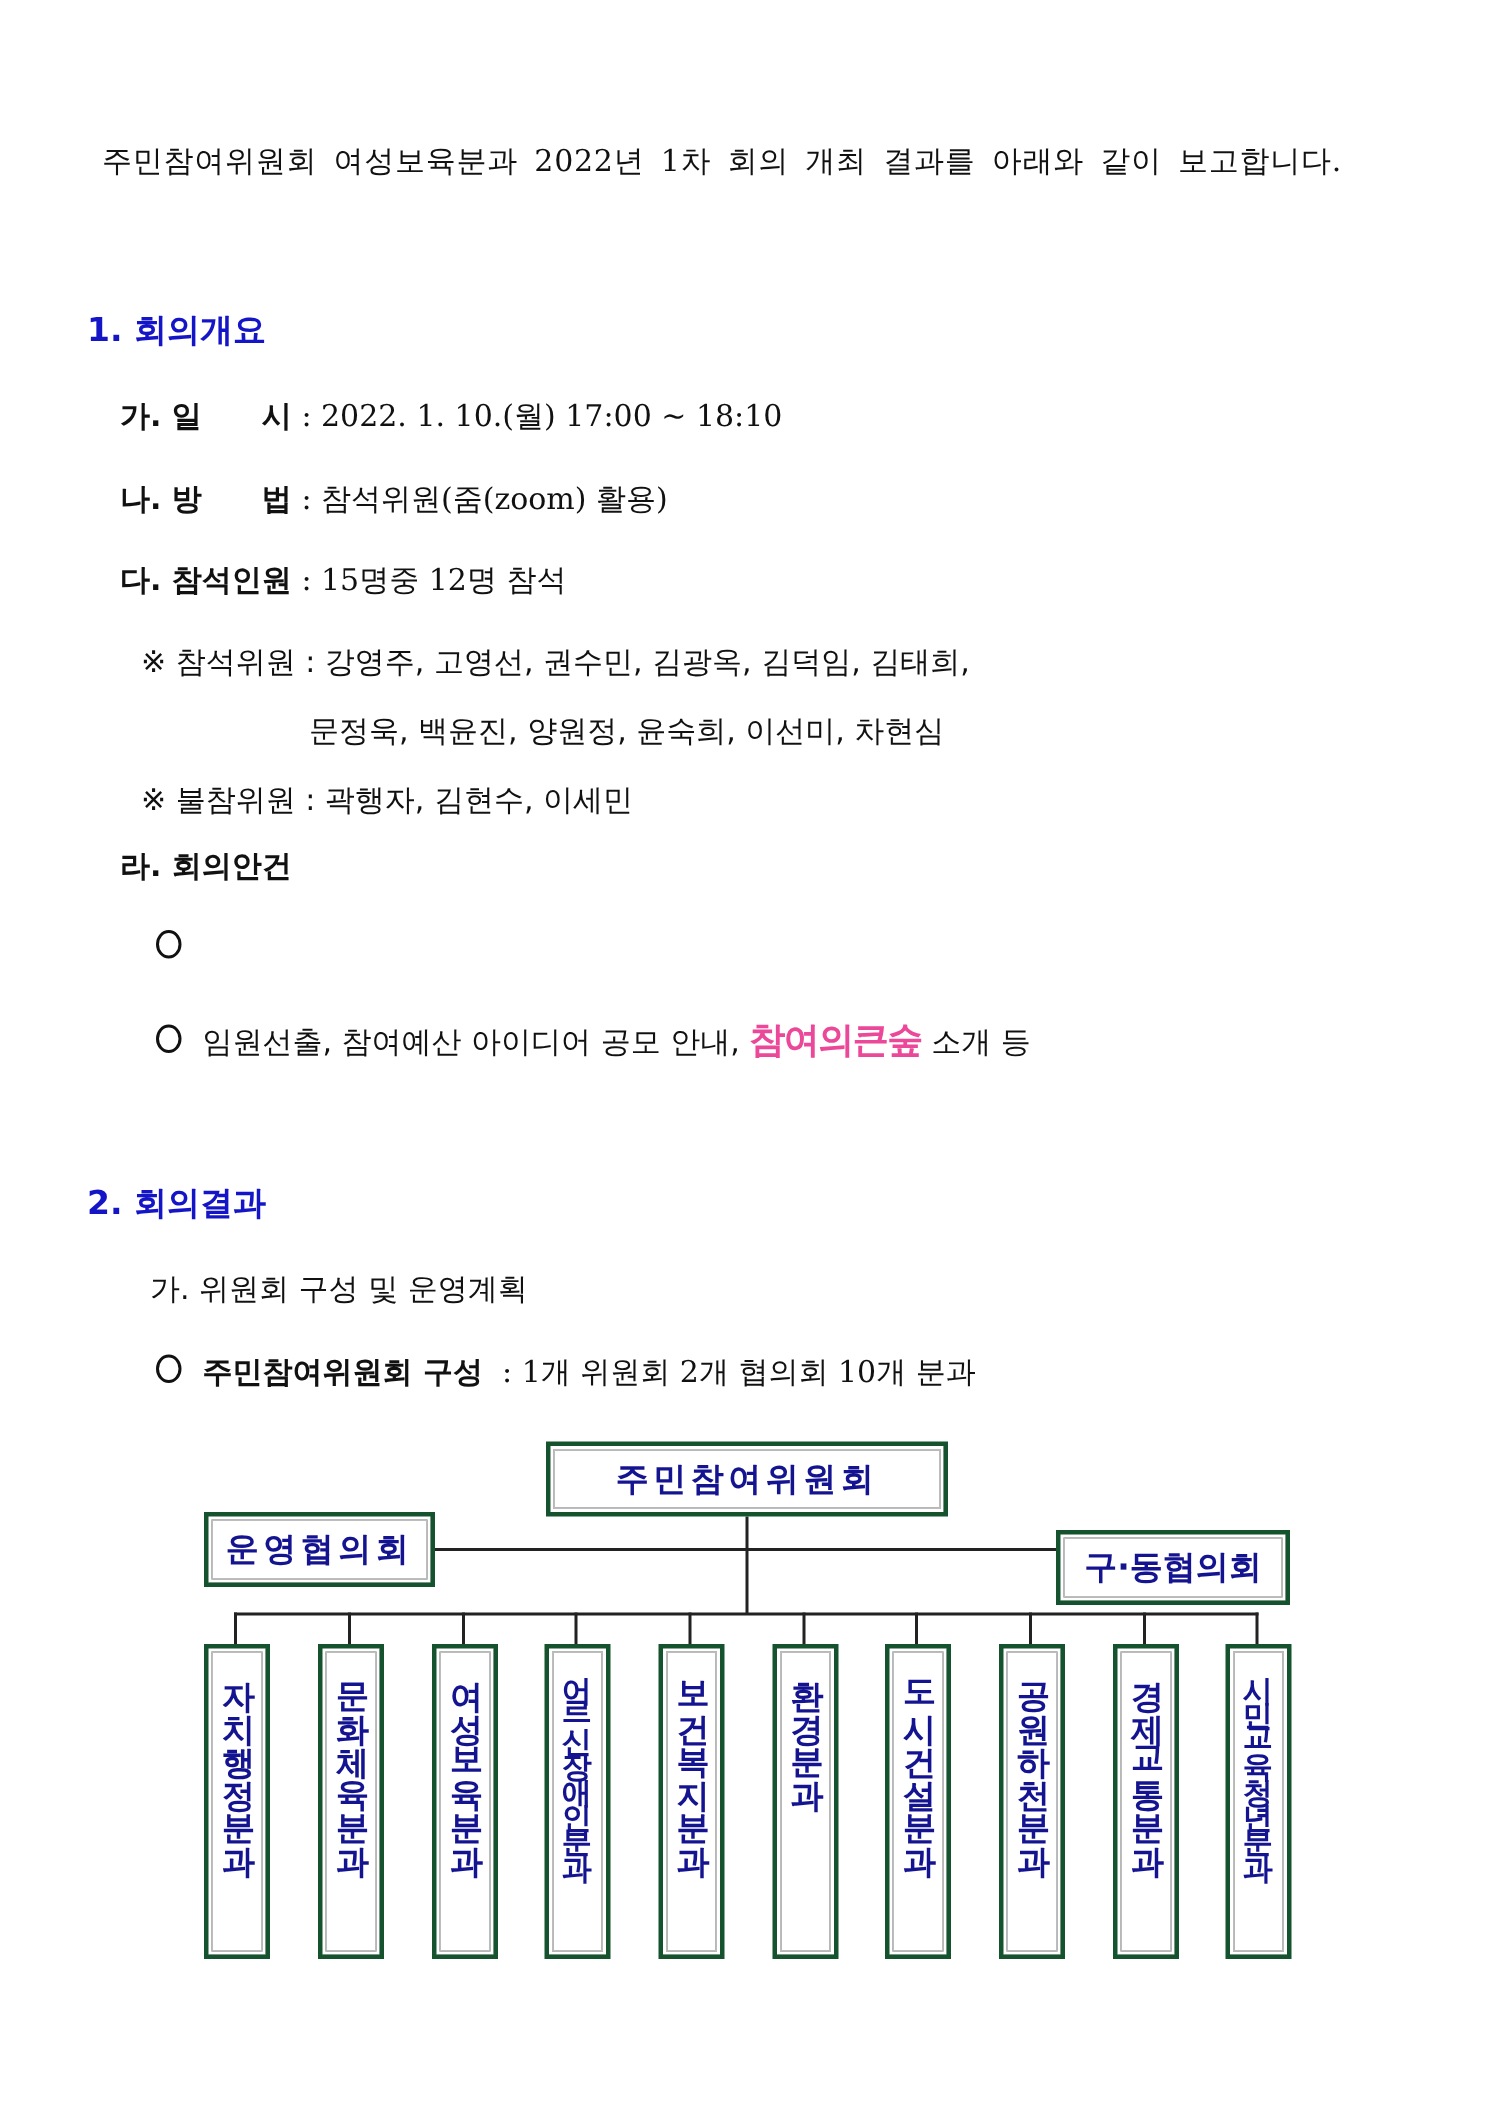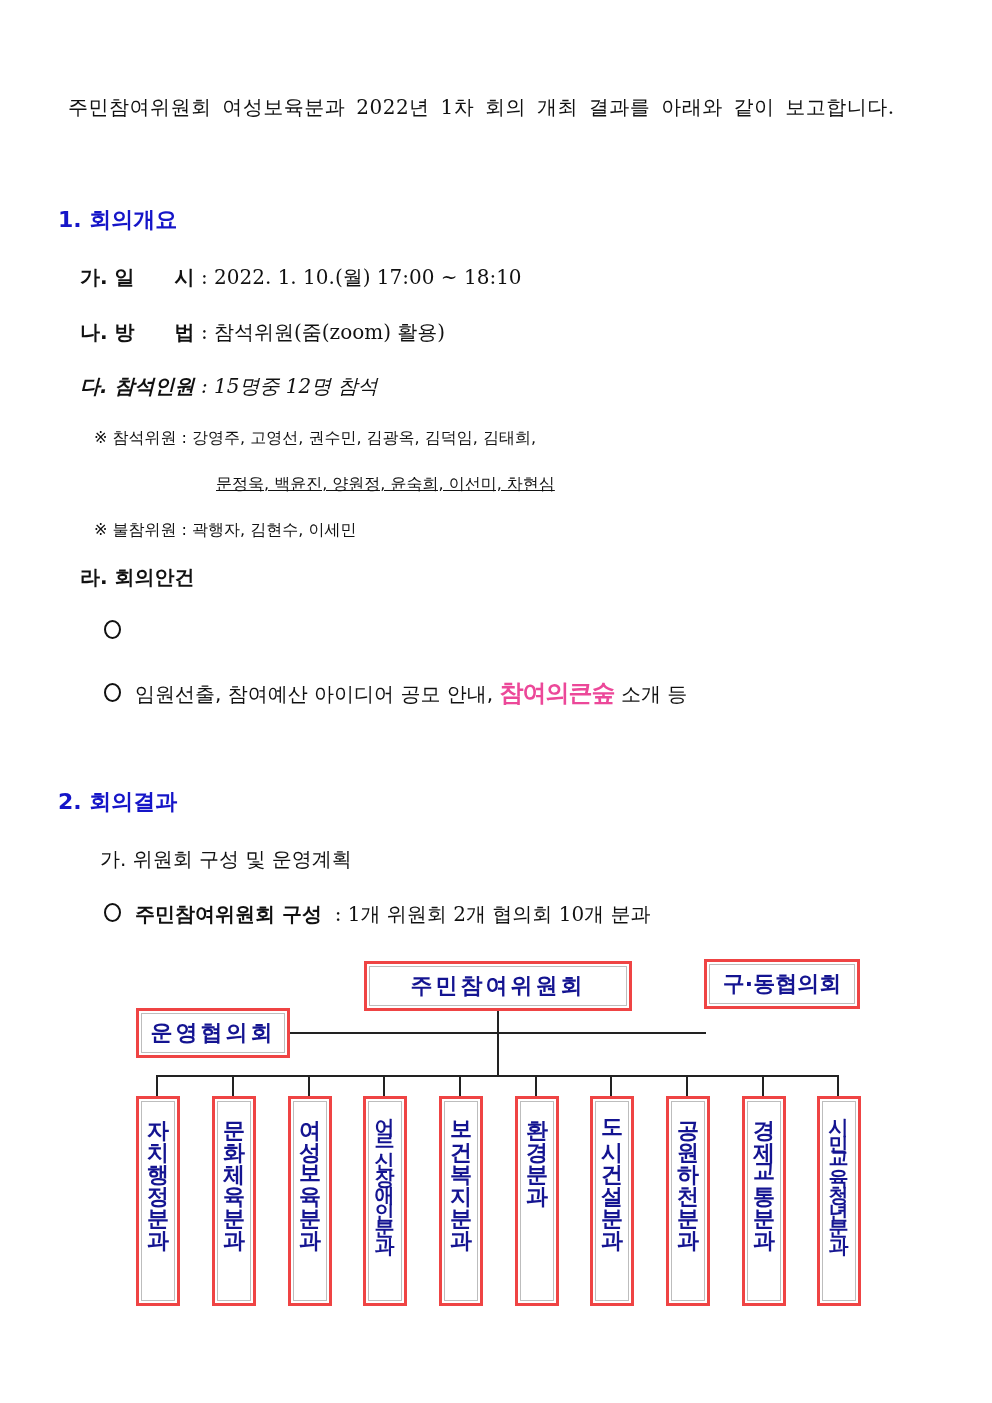--- a/index.html
+++ b/index.html
@@ -10,34 +10,34 @@
   }
   .abs { position: absolute; white-space: nowrap; }
   .intro { left: 68px; top: 94px; font-size: 20px; letter-spacing: 0.5px; word-spacing: 4px; }
   .sec-title {
     font-family: "DejaVu Sans", "Liberation Sans", sans-serif;
     font-weight: bold; color: #1515c8; font-size: 22px;
   }
   .sub { font-size: 20px; }
   .sub .lab { font-family: "DejaVu Sans", "Liberation Sans", sans-serif; font-weight: bold; }
   .sub .val { font-family: "DejaVu Serif", "Liberation Serif", serif; }
-  .note { font-size: 16px; font-family: "DejaVu Sans", "Liberation Sans", sans-serif; }
+  .note { font-size: 20px; font-family: "DejaVu Sans", "Liberation Sans", sans-serif; }
   .bullet { font-size: 20px; font-family: "DejaVu Sans", "Liberation Sans", sans-serif; }
   .circle {
     display: inline-block; width: 13px; height: 15px; border: 2px solid #111;
     border-radius: 50%; margin-right: 14px; vertical-align: -1px;
   }
   .brand {
     font-family: "DejaVu Sans", "Liberation Sans", sans-serif; font-weight: bold;
     color: #ec4899; font-size: 24px; letter-spacing: -1px;
   }
   
   .box {
     position: absolute; background: #fff;
-    border: 3px solid #ef4444; outline: 1px solid #bdbdbd; outline-offset: -6px;
+    border: 3px solid #14532d; outline: 1px solid #bdbdbd; outline-offset: -6px;
     box-shadow: inset 0 0 0 2px #fff, inset 0 0 0 3px #666;
     font-family: "DejaVu Sans", "Liberation Sans", sans-serif; font-weight: bold;
     color: #141491; display: flex; align-items: center; justify-content: center;
   }
   .hbox { font-size: 22px; letter-spacing: 3px; }
   .vbox { width: 38px; height: 204px; }
   .vtext {
     writing-mode: vertical-rl; text-orientation: upright; font-size: 22px;
     line-height: 1; display: flex; justify-content: space-between; align-items: center;
   }
@@ -51,30 +51,30 @@
 <div class="abs sec-title" style="left:58px; top:205px;">1. 회의개요</div>
 
 <div class="abs sub" style="left:80px; top:264px;">
   <span class="lab">가. 일　　시</span>
   <span class="val">: 2022. 1. 10.(월) 17:00 ~ 18:10</span>
 </div>
 <div class="abs sub" style="left:80px; top:319px;">
   <span class="lab">나. 방　　법</span>
   <span class="val">: 참석위원(줌(zoom) 활용)</span>
 </div>
-<div class="abs sub" style="left:80px; top:373px;font-style:italic;">
+<div class="abs sub" style="left:80px; top:373px;">
   <span class="lab">다. 참석인원</span>
   <span class="val">: 15명중 12명 참석</span>
 </div>
 
 <div class="abs note" style="left:94px; top:428px;">
   <span>※ 참석위원 :</span>
   <span>강영주, 고영선, 권수민, 김광옥, 김덕임, 김태희,</span>
 </div>
-<div class="abs note" style="left:216px; top:474px;text-decoration:underline;">문정욱, 백윤진, 양원정, 윤숙희, 이선미, 차현심</div>
+<div class="abs note" style="left:206px; top:474px;">문정욱, 백윤진, 양원정, 윤숙희, 이선미, 차현심</div>
 <div class="abs note" style="left:94px; top:520px;">
   <span>※ 불참위원 :</span>
   <span>곽행자, 김현수, 이세민</span>
 </div>
 
 <div class="abs sub" style="left:80px; top:564px;">
   <span class="lab">라. 회의안건</span>
 </div>
 
 <div class="abs bullet" style="left:104px; top:619px;">
@@ -112,21 +112,21 @@
   <div class="line" style="left:686px; top:1075px; width:2px; height:21px;"></div>
   <div class="line" style="left:762px; top:1075px; width:2px; height:21px;"></div>
   <div class="line" style="left:837px; top:1075px; width:2px; height:21px;"></div>
 
   <div class="box hbox" style="left:364px; top:961px; width:262px; height:44px;">
     <span>주민참여위원회</span>
   </div>
   <div class="box hbox" style="left:136px; top:1008px; width:148px; height:44px;">
     <span>운영협의회</span>
   </div>
-  <div class="box hbox" style="left:704px; top:959px; width:150px; height:44px; letter-spacing:0;">
+  <div class="box hbox" style="left:704px; top:1020px; width:150px; height:44px; letter-spacing:0;">
     <span>구·동협의회</span>
   </div>
 
   <div class="box vbox" style="left:136px; top:1096px;">
       <span class="vtext" style="height:192px;">자치행정분과</span>
     </div>
   <div class="box vbox" style="left:212px; top:1096px;">
       <span class="vtext" style="height:192px;">문화체육분과</span>
     </div>
   <div class="box vbox" style="left:288px; top:1096px;">

